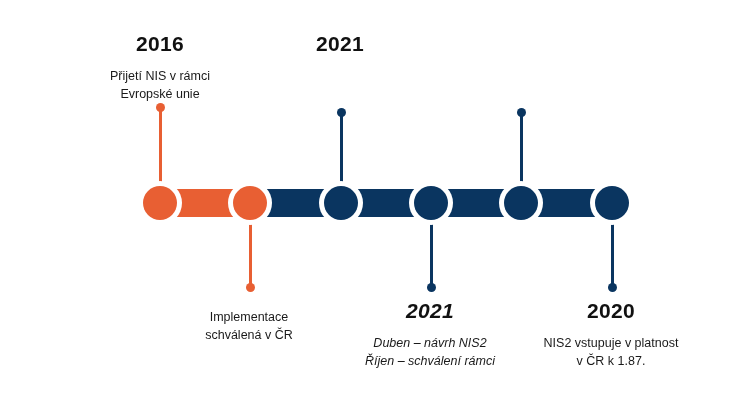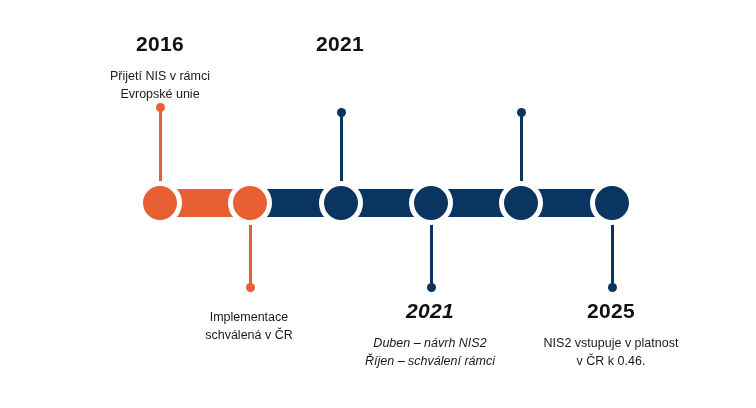--- a/index.html
+++ b/index.html
@@ -101,18 +101,18 @@
 schválená v ČR</p>
   </div>
 
   <div class="entry" style="left:330px;top:300px;width:200px;font-style:italic;">
     <p class="year">2021</p>
     <p class="desc">Duben – návrh NIS2
 Říjen – schválení rámci</p>
   </div>
 
   <div class="entry" style="left:511px;top:300px;width:200px;">
-    <p class="year">2025</p>
+    <p class="year">2020</p>
     <p class="desc">NIS2 vstupuje v platnost
-v ČR  k 0.46.</p>
+v ČR  k 1.87.</p>
   </div>
 
 </div>
 
 </body></html>

